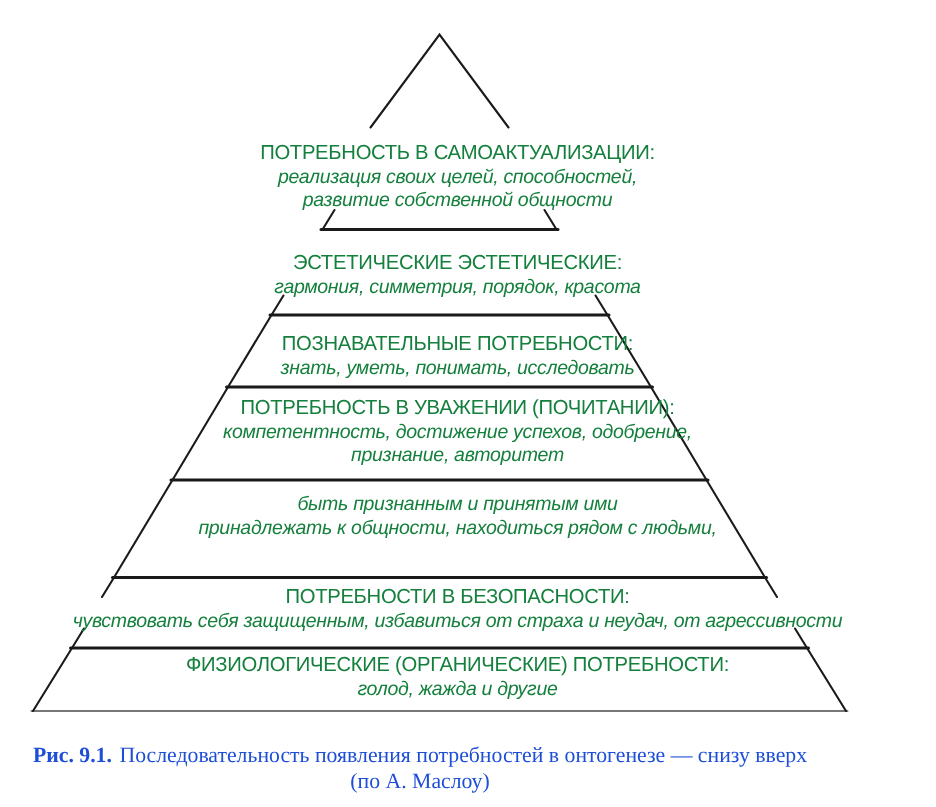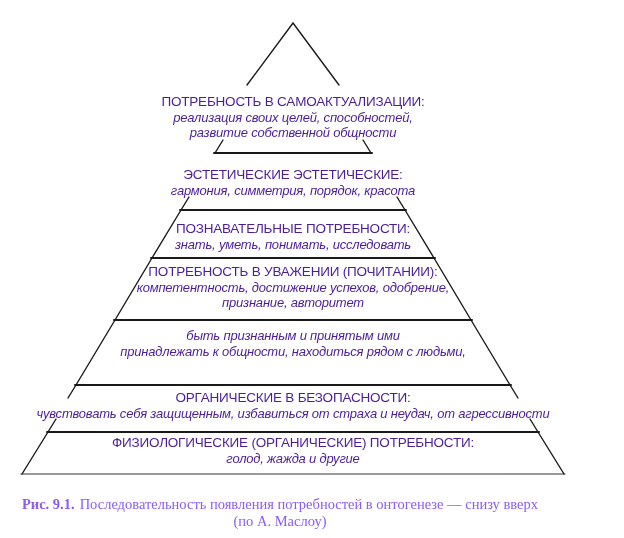--- a/index.html
+++ b/index.html
@@ -7,44 +7,44 @@
     position:relative;
     width:624px;height:538px;
     background:#fff;
     overflow:hidden;
     font-family:"Liberation Sans", sans-serif;
     color:#161616;
   }
   .pyr{position:absolute;left:0;top:0;}
   .lvl{
     position:absolute;
-    left:0;width:586px;
+    left:12px;width:586px;
     text-align:center;
     line-height:15.5px;
-    color:#4c1d95;
+    color:#15803d;
   }
   .lvl .t{
     font-size:13.5px;
     letter-spacing:-0.2px;
     white-space:nowrap;
   }
   .lvl .s{
     font-size:13px;
     letter-spacing:-0.2px;
     white-space:nowrap;
     font-style:italic;
   }
   .caption{
     position:absolute;
     left:0;top:496px;width:560px;
     text-align:center;
     font-family:"Liberation Serif", serif;
     font-size:14.5px;
     line-height:17px;
-    color:#8b5cf6;
+    color:#1d4ed8;
   }
   .caption .lbl{font-weight:bold;margin-right:5px;}
 </style>
 </head>
 <body>
 
 <div class="stage">
 
   <svg class="pyr" width="624" height="538" viewBox="0 0 624 538" fill="none" stroke="#1a1a1a" stroke-linecap="round">
 
@@ -100,21 +100,21 @@
     <div class="s">компетентность, достижение успехов, одобрение,</div>
     <div class="s">признание, авторитет</div>
   </div>
 
   <div class="lvl" style="top:328px">
     <div class="s">быть признанным и принятым ими</div>
     <div class="s">принадлежать к общности, находиться рядом с людьми,</div>
   </div>
 
   <div class="lvl" style="top:390px">
-    <div class="t">ОРГАНИЧЕСКИЕ В БЕЗОПАСНОСТИ:</div>
+    <div class="t">ПОТРЕБНОСТИ В БЕЗОПАСНОСТИ:</div>
     <div class="s">чувствовать себя защищенным, избавиться от страха и неудач, от агрессивности</div>
   </div>
 
   <div class="lvl" style="top:435px">
     <div class="t">ФИЗИОЛОГИЧЕСКИЕ (ОРГАНИЧЕСКИЕ) ПОТРЕБНОСТИ:</div>
     <div class="s">голод, жажда и другие</div>
   </div>
 
   <div class="caption">
     <div>

